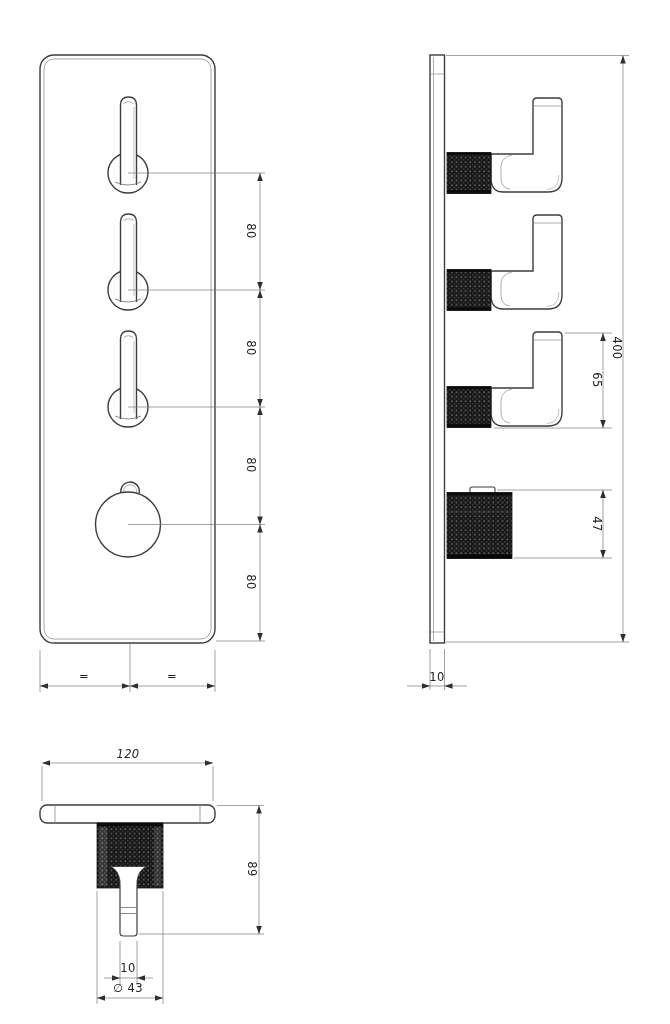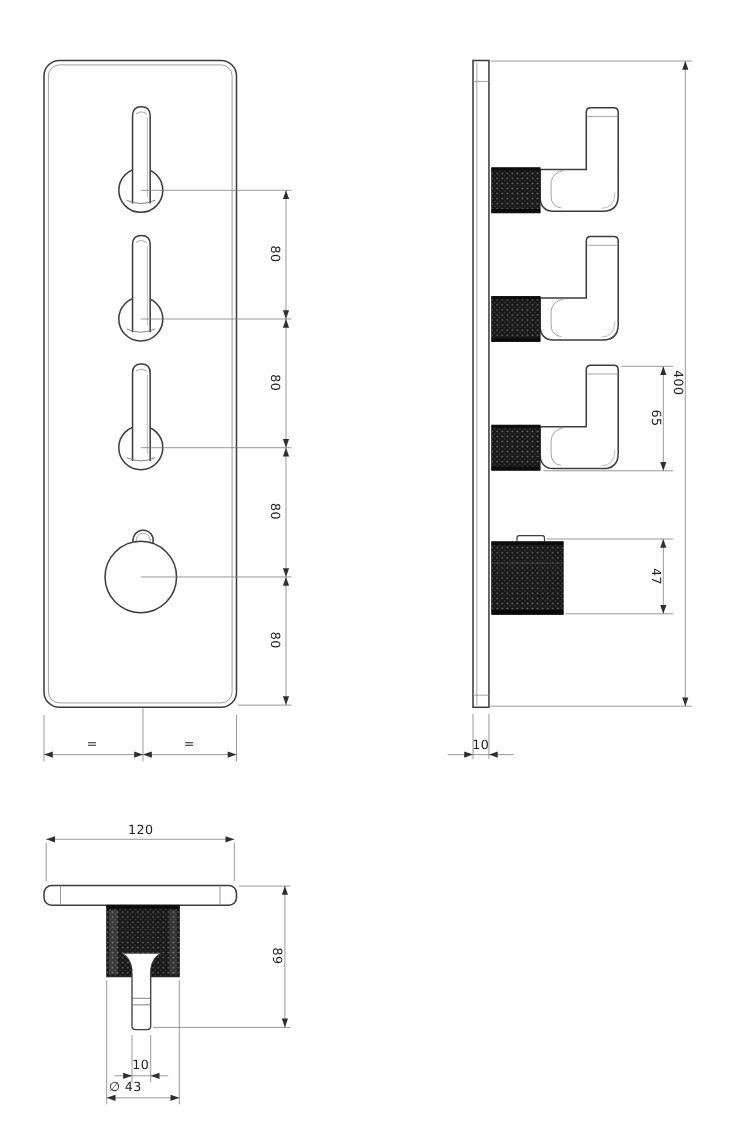--- a/index.html
+++ b/index.html
@@ -219,18 +219,18 @@
 <div class="dim-label rot" style="left:250px;top:465px;">80</div>
 <div class="dim-label rot" style="left:250px;top:582px;">80</div>
 <div class="dim-label" style="left:84px;top:677px;">=</div>
 <div class="dim-label" style="left:172px;top:677px;">=</div>
 
 <div class="dim-label rot" style="left:616px;top:348px;">400</div>
 <div class="dim-label rot" style="left:596px;top:380px;">65</div>
 <div class="dim-label rot" style="left:596px;top:524px;">47</div>
 <div class="dim-label" style="left:437px;top:678px;">10</div>
 
-<div class="dim-label" style="left:128px;top:755px;">120</div>
+<div class="dim-label" style="left:128px;top:755px;font-style:italic;">120</div>
 <div class="dim-label rot" style="left:251px;top:869px;">89</div>
 <div class="dim-label" style="left:128px;top:969px;">10</div>
-<div class="dim-label" style="left:114px;top:989px;">∅ 43</div>
+<div class="dim-label" style="left:128px;top:989px;">∅ 43</div>
 
 </div>
 
 </body></html>

